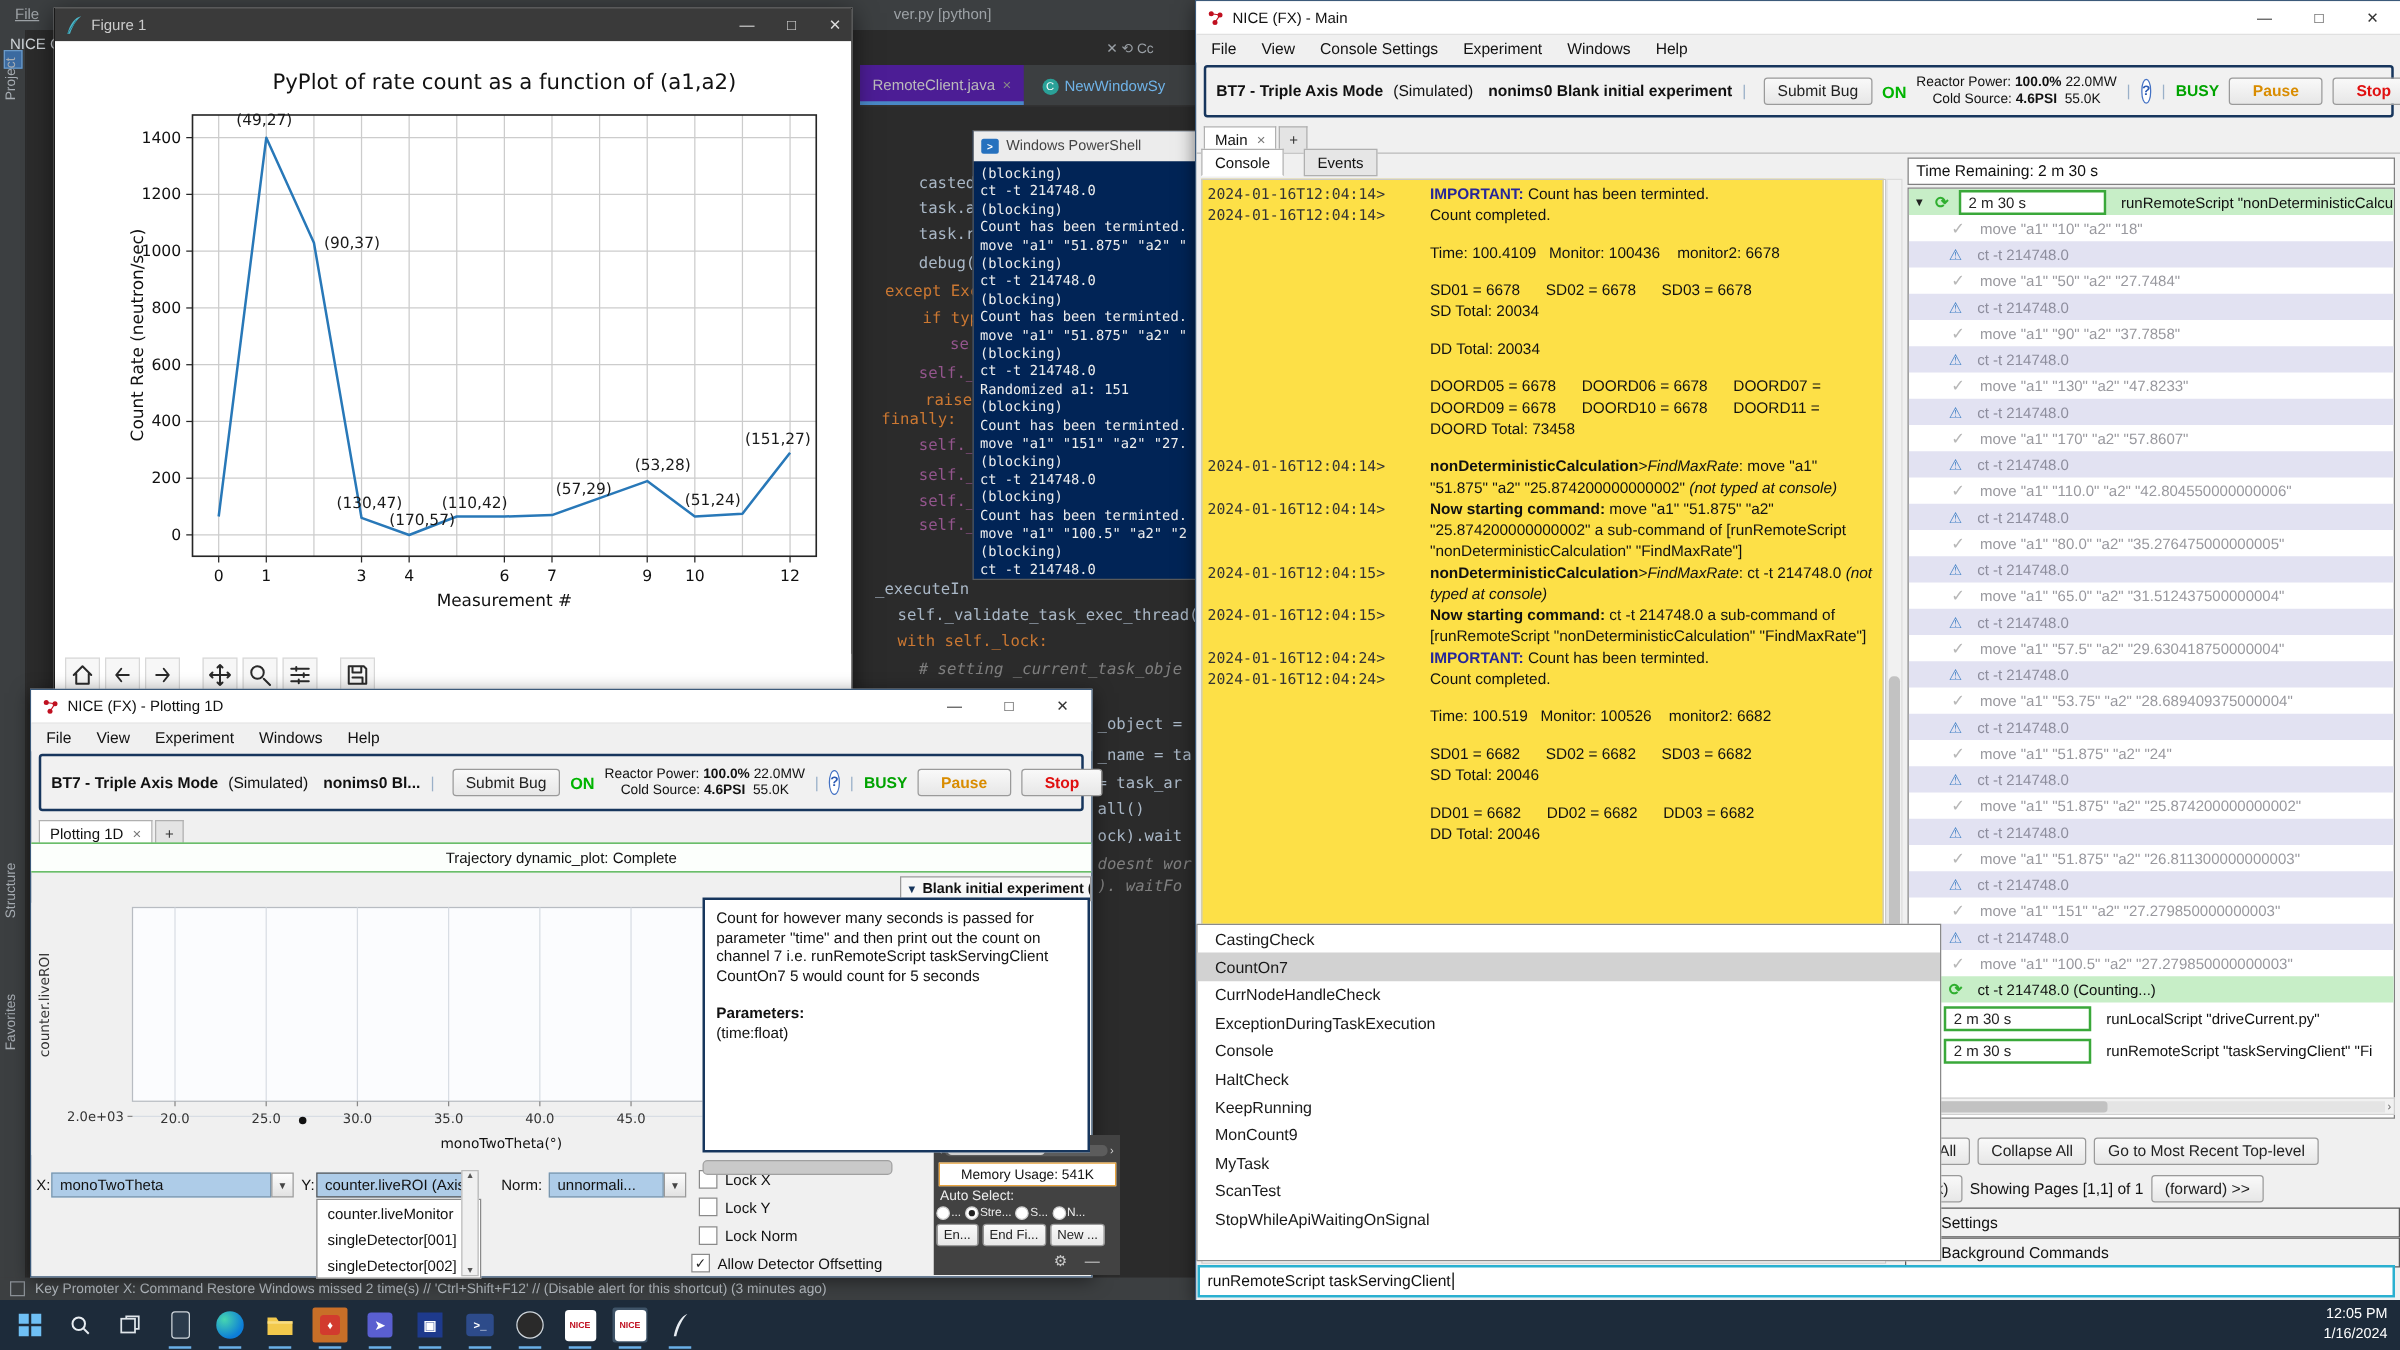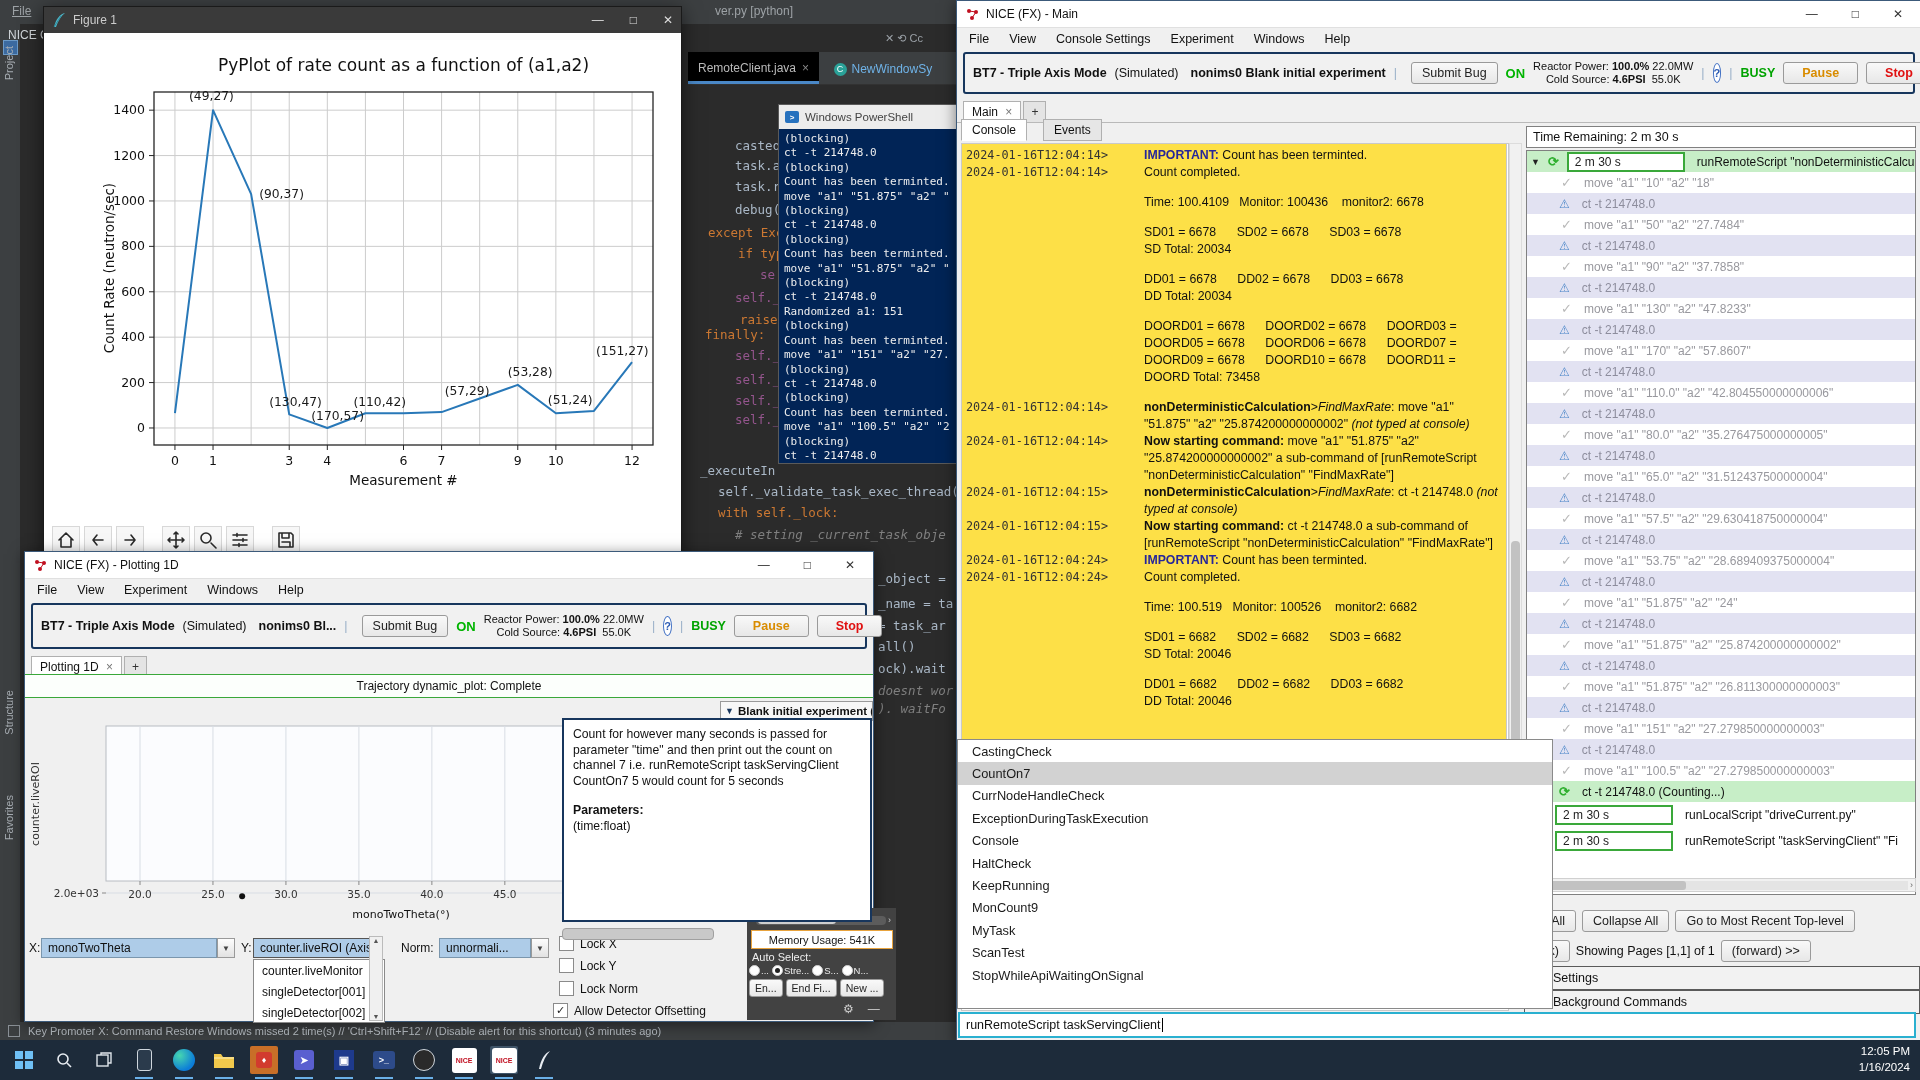--- a/index.html
+++ b/index.html
@@ -4,21 +4,21 @@
 <style>
   html,body{margin:0;padding:0;width:1920px;height:1080px;overflow:hidden;
     font-family:"Liberation Sans",sans-serif;background:#2b2b2b;position:relative}
   .abs{position:absolute}
   
   #ide-titlebar{left:0;top:0;width:1920px;height:24px;background:#3c3f41;color:#9da2a6;font-size:12px}
   #ide-rail{left:0;top:24px;width:20px;height:1000px;background:#3c3f41;border-right:1px solid #2b2b2b}
   .vlabel{writing-mode:vertical-rl;transform:rotate(180deg);color:#a7adb3;font-size:11px;position:absolute;left:3px}
   #ide-tabstrip{left:688px;top:52px;width:268px;height:32px;background:#3c3f41;border-bottom:1px solid #323232}
   .ide-tab{display:inline-flex;align-items:center;height:32px;padding:0 10px;font-size:12px;color:#bbbbbb}
-  .ide-tab.sel{background:#000000;box-shadow:inset 0 -3px 0 #4a88c7}
+  .ide-tab.sel{background:#4c1d95;box-shadow:inset 0 -3px 0 #4a88c7}
   .ide-tab .cicon{width:13px;height:13px;border-radius:50%;background:#2aa198;color:#fff;font-size:9px;display:inline-flex;align-items:center;justify-content:center;margin-right:5px}
   .code-line{position:absolute;font-family:"DejaVu Sans Mono",monospace;font-size:12.5px;white-space:pre}
   .cp{color:#a9b7c6}.ck{color:#cc7832}.cs{color:#94558d}.cc{color:#7f7f7f;font-style:italic}
   #ide-status{left:0;top:1022px;width:956px;height:18px;background:#3c3f41;color:#b6bcc2;font-size:11px;display:flex;align-items:center;padding-left:8px;box-sizing:border-box}
   
   #ps-window{left:778px;top:104px;width:177px;height:358px;border:1px solid #5a5a5a;background:#012456;z-index:3}
   #ps-title{height:24px;background:#ececec;display:flex;align-items:center;font-size:11.5px;color:#444;padding-left:6px}
   #ps-title .psicon{width:14px;height:12px;background:#2671be;color:#fff;font-size:8px;font-weight:bold;display:inline-flex;align-items:center;justify-content:center;margin-right:6px;border-radius:2px}
   #ps-body{padding:3px 5px;color:#eeeeee;font-family:"DejaVu Sans Mono",monospace;font-size:11px;line-height:14.4px;white-space:pre;overflow:hidden;height:328px}
   
@@ -600,31 +600,23 @@
         <span class="ts"></span>
         <span class="msg"><span>SD01 = 6678      SD02 = 6678      SD03 = 6678</span></span>
       </div>
       <div class="console-line">
         <span class="ts"></span>
         <span class="msg"><span>SD Total: 20034</span></span>
       </div>
       <div class="cblank"></div>
       <div class="console-line">
         <span class="ts"></span>
-        <span class="msg"><span>DD01 = 6678      DD02 = 6678      DD03 = 6678</span></span>
-      </div>
-      <div class="console-line">
-        <span class="ts"></span>
         <span class="msg"><span>DD Total: 20034</span></span>
       </div>
       <div class="cblank"></div>
-      <div class="console-line">
-        <span class="ts"></span>
-        <span class="msg"><span>DOORD01 = 6678      DOORD02 = 6678      DOORD03 =</span></span>
-      </div>
       <div class="console-line">
         <span class="ts"></span>
         <span class="msg"><span>DOORD05 = 6678      DOORD06 = 6678      DOORD07 =</span></span>
       </div>
       <div class="console-line">
         <span class="ts"></span>
         <span class="msg"><span>DOORD09 = 6678      DOORD10 = 6678      DOORD11 =</span></span>
       </div>
       <div class="console-line">
         <span class="ts"></span>

